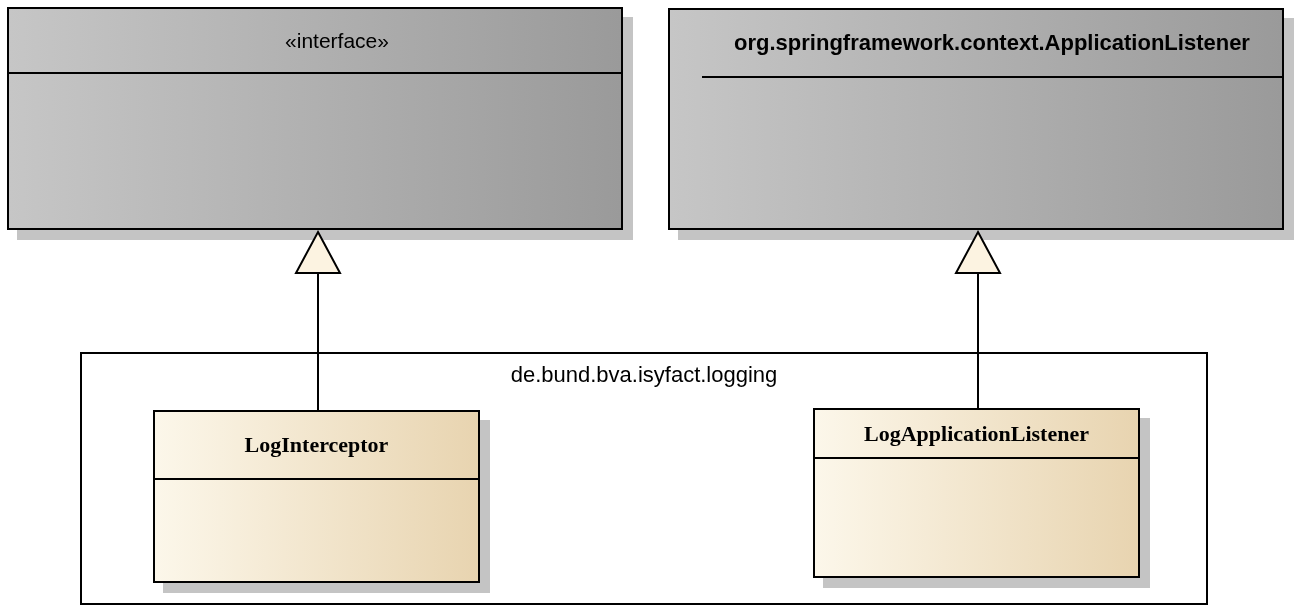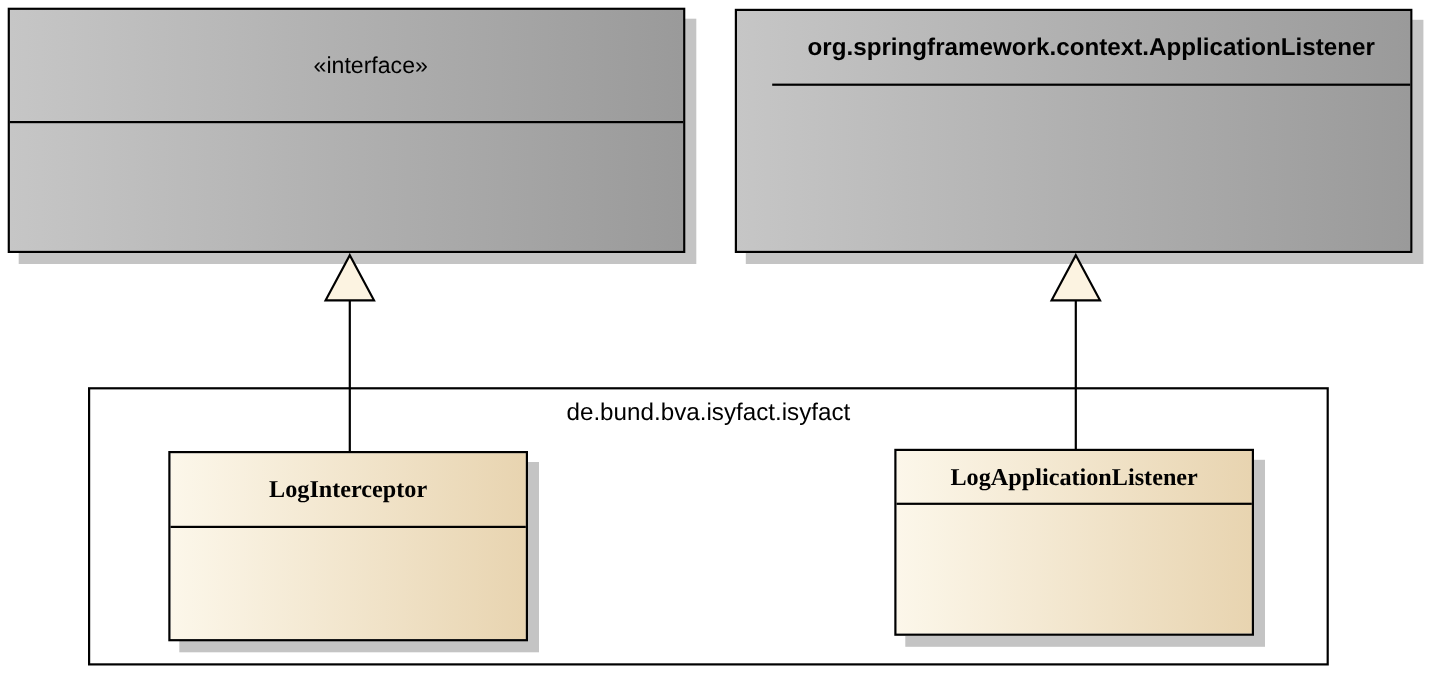--- a/index.html
+++ b/index.html
@@ -86,35 +86,35 @@
     stroke: var(--node-border, #000);
     stroke-width: 2;
   }
 </style>
 </head>
 <body>
 
 <div class="canvas">
 
   <div class="node gray" style="left:7px; top:7px; width:616px; height:223px;">
-    <div class="node-header" style="height:103px;padding-left:44px;">
+    <div class="node-header" style="height:65px;padding-left:44px;">
       <div class="stereotype">«interface»</div>
     </div>
     <div class="node-body"></div>
   </div>
 
   <div class="node gray" style="left:668px; top:8px; width:616px; height:222px;padding-left:32px;">
     <div class="node-header" style="height:68px;">
       <div class="node-name">org.springframework.context.ApplicationListener</div>
     </div>
     <div class="node-body"></div>
   </div>
 
   <div class="package" style="left:80px; top:352px; width:1128px; height:253px;">
-    <div class="package-name">de.bund.bva.isyfact.isyfact</div>
+    <div class="package-name">de.bund.bva.isyfact.logging</div>
   </div>
 
   <div class="node cream" style="left:153px; top:410px; width:327px; height:173px;">
     <div class="node-header" style="height:68px;">
       <div class="node-name">LogInterceptor</div>
     </div>
     <div class="node-body"></div>
   </div>
 
   <div class="node cream" style="left:813px; top:408px; width:327px; height:170px;">

